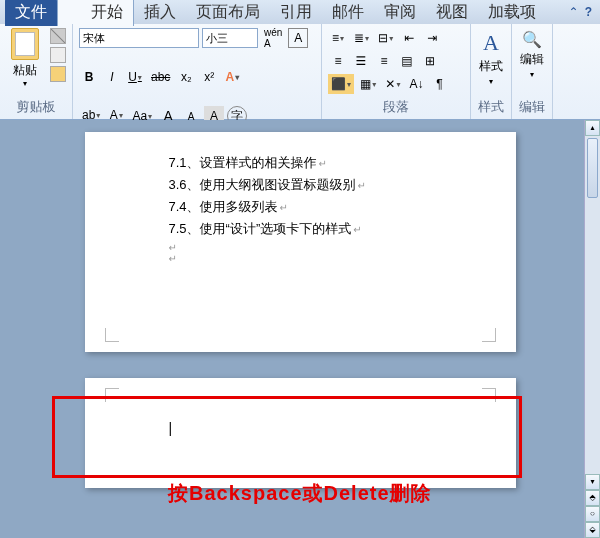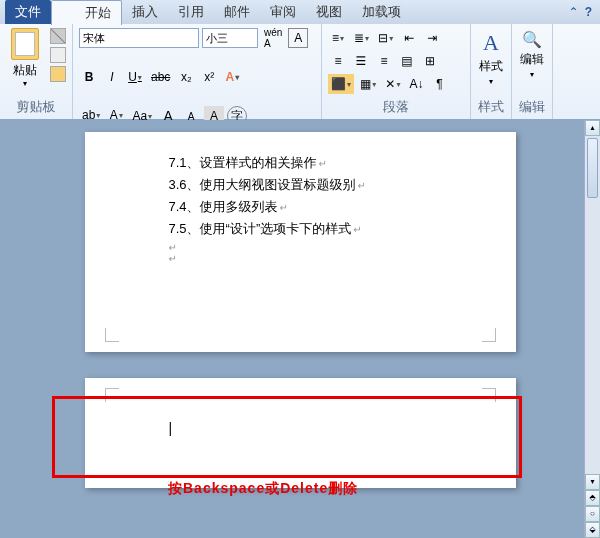--- a/index.html
+++ b/index.html
@@ -1,18 +1,18 @@
 <!DOCTYPE html>
 <html><head>
 <meta charset="utf-8">
 <style>
 * { box-sizing: border-box; margin: 0; padding: 0; }
 body { font-family: "Microsoft YaHei", SimSun, sans-serif; font-size: 12px; background: #c8d6e8; width: 600px; height: 538px; overflow: hidden; }
 .tabs { display: flex; align-items: center; background: linear-gradient(#dce8f5,#c8d6e8); height: 24px; padding-left: 5px; }
-.tab { padding: 3px 10px; font-size: 13px; cursor: pointer; color: #333; }
+.tab { padding: 3px 10px; font-size: 16px; cursor: pointer; color: #333; }
 .tab.file { background: #2b579a; color: #fff; border-radius: 2px 2px 0 0; }
 .tab.active { background: #f5f9fd; border: 1px solid #8ba8cc; border-bottom: none; border-radius: 2px 2px 0 0; padding-left: 33px; }
 .help-icons { margin-left: auto; margin-right: 8px; display: flex; gap: 6px; color: #2b579a; }
 .ribbon { background: linear-gradient(#f5f9fd,#e8f0fa); border-bottom: 1px solid #8ba8cc; display: flex; height: 96px; }
 .ribgrp { border-right: 1px solid #c0d0e4; padding: 2px 4px; display: flex; flex-direction: column; justify-content: space-between; }
 .ribgrp-label { text-align: center; font-size: 13px; color: #5a6b85; padding: 1px 0; }
 .clipboard-body { display: flex; gap: 6px; padding: 2px; text-align: right; }
 .paste-btn { display: flex; flex-direction: column; align-items: center; width: 38px; cursor: pointer; }
 .paste-icon { width: 28px; height: 32px; background: #f6d178; border: 1px solid #d4a838; border-radius: 2px; position: relative; margin-bottom: 2px; }
 .paste-icon::before { content:''; position:absolute; top:3px; left:3px; right:3px; bottom:3px; background:#fff; border:1px solid #bbb; }
@@ -29,34 +29,35 @@
 .underline { text-decoration: underline; }
 .para-body { display: flex; flex-direction: column; gap: 3px; padding: 2px; width: 140px; }
 .styles-body { display: flex; flex-direction: column; align-items: center; justify-content: center; padding: 4px; gap: 2px; }
 .big-A { font-size: 22px; color: #2b579a; font-family: serif; }
 .doc-area { background: #8fa8c4; height: 418px; overflow: auto; padding: 12px 0; position: relative; }
 .page { background: #fff; width: 431px; margin: 0 auto 26px; box-shadow: 2px 2px 6px rgba(0,0,0,.3); padding: 18px 32px 44px; min-height: 220px; }
 .doc-line { font-size: 13px; color: #000; margin: 4px 0 4px 52px; }
 .pmark::after { content: '↵'; color: #999; font-size: 10px; margin-left: 2px; }
 .empty-para { color: #999; font-size: 10px; margin-left: 52px; }
 .redbox { position: absolute; border: 3px solid #e60000; left: 52px; top: 276px; width: 470px; height: 82px; }
-.redtext { position: absolute; left: 168px; top: 360px; color: #e60000; font-size: 14px; font-weight: bold; letter-spacing: 1px; }
+.redtext { position: absolute; left: 168px; top: 360px; color: #e60000; font-size: 20px; font-weight: bold; letter-spacing: 1px; }
 .corner { position: absolute; width: 14px; height: 14px; border: 1px solid #bbb; }
 .dd::after { content: '▾'; font-size: 8px; margin-left: 1px; color: #555; }
 .scrollbar { position: absolute; right: 0; top: 0; bottom: 0; width: 16px; background: #dce5f0; border-left: 1px solid #aac; }
 .sbtn { height: 16px; background: linear-gradient(#f5f9fd,#d5e3f3); border: 1px solid #9bb; font-size: 8px; text-align: center; line-height: 14px; }
 .thumb { position: absolute; top: 18px; left: 2px; right: 2px; height: 60px; background: linear-gradient(#e8f0fa,#c8d6e8); border: 1px solid #8ba8cc; border-radius: 2px; }
 </style>
 </head>
 <body>
 
 <div class="tabs">
   <div class="tab file">文件</div>
   <div class="tab active">开始</div>
   <div class="tab">插入</div>
+  <div class="tab">页面布局</div>
   <div class="tab">引用</div>
   <div class="tab">邮件</div>
   <div class="tab">审阅</div>
   <div class="tab">视图</div>
   <div class="tab">加载项</div>
   <div class="help-icons">
     <span>⌃</span>
     <span style="color:#2b579a;font-weight:bold">?</span>
   </div>
 </div>

